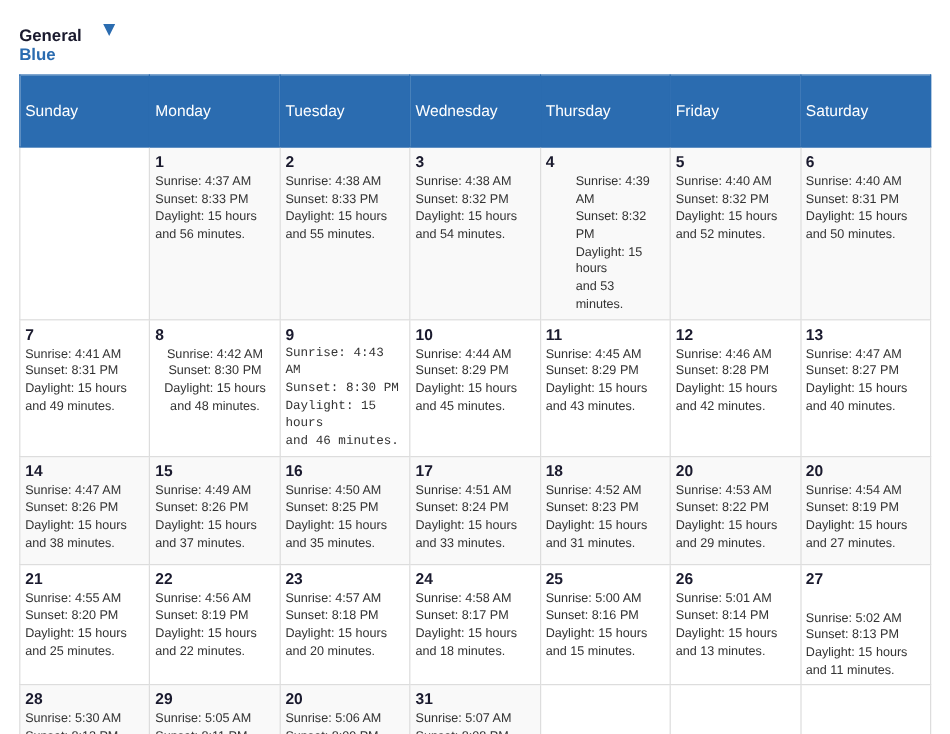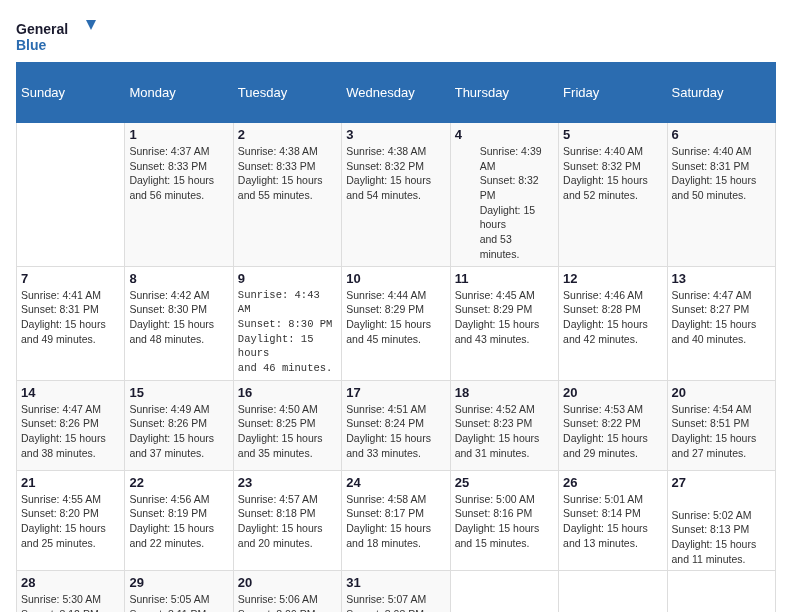--- a/index.html
+++ b/index.html
@@ -159,21 +159,21 @@
       <tr>
         <td>
           <span class="day-num">7</span>
           <div class="day-info" style="white-space: pre-line;">Sunrise: 4:41 AM
 Sunset: 8:31 PM
 Daylight: 15 hours
 and 49 minutes.</div>
         </td>
         <td>
           <span class="day-num">8</span>
-          <div class="day-info" style="white-space: pre-line;">Sunrise: 4:42 AM
+          <div class="day-info" style="white-space: pre-line; text-align: center;">Sunrise: 4:42 AM
 Sunset: 8:30 PM
 Daylight: 15 hours
 and 48 minutes.</div>
         </td>
         <td>
           <span class="day-num">9</span>
           <div class="day-info" style="white-space: pre-line; font-family: Liberation Mono, monospace;">Sunrise: 4:43 AM
 Sunset: 8:30 PM
 Daylight: 15 hours
 and 46 minutes.</div>
@@ -246,21 +246,21 @@
         <td>
           <span class="day-num">20</span>
           <div class="day-info" style="white-space: pre-line;">Sunrise: 4:53 AM
 Sunset: 8:22 PM
 Daylight: 15 hours
 and 29 minutes.</div>
         </td>
         <td>
           <span class="day-num">20</span>
           <div class="day-info" style="white-space: pre-line;">Sunrise: 4:54 AM
-Sunset: 8:51 PM
+Sunset: 8:19 PM
 Daylight: 15 hours
 and 27 minutes.</div>
         </td>
       </tr>
       <tr>
         <td>
           <span class="day-num">21</span>
           <div class="day-info" style="white-space: pre-line;">Sunrise: 4:55 AM
 Sunset: 8:20 PM
 Daylight: 15 hours

